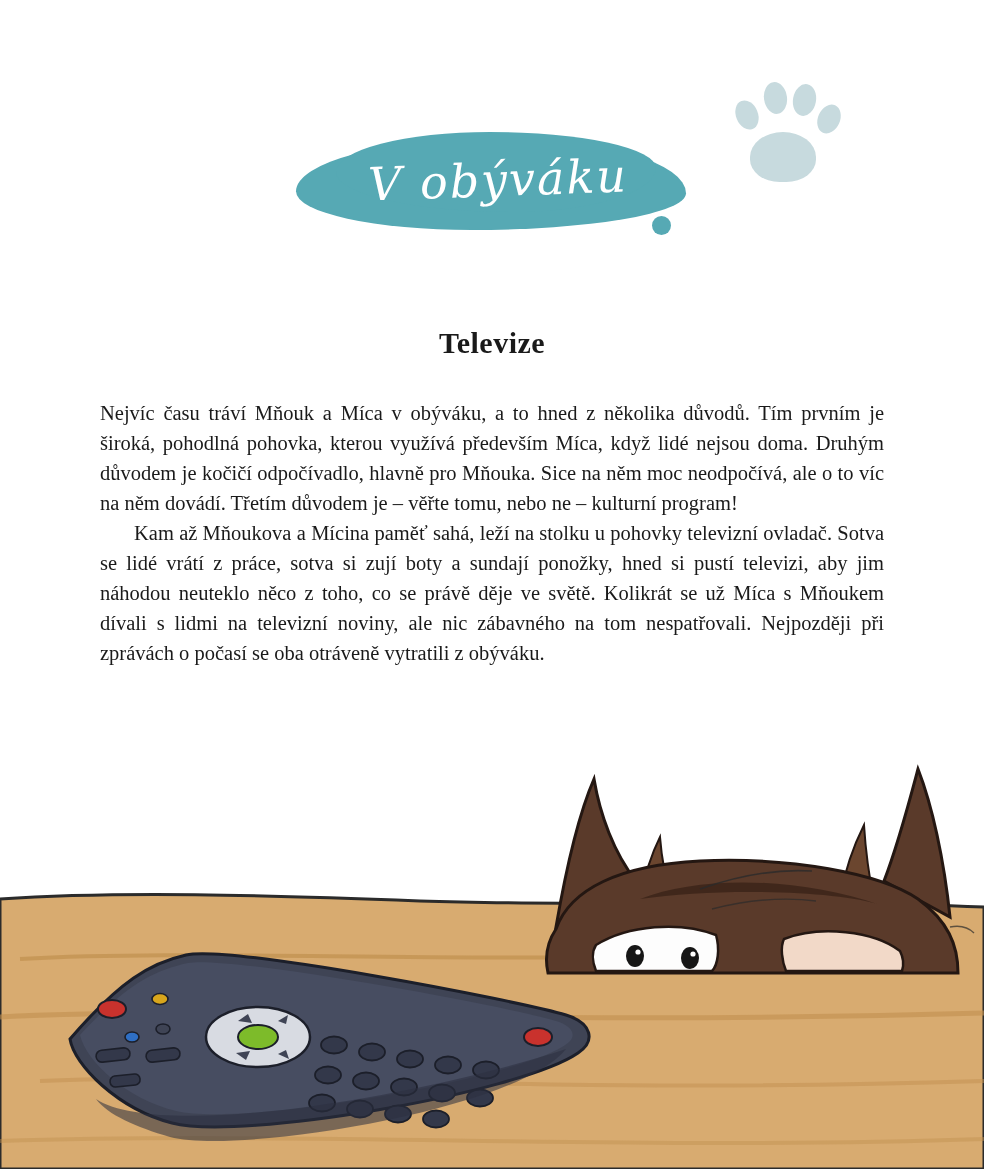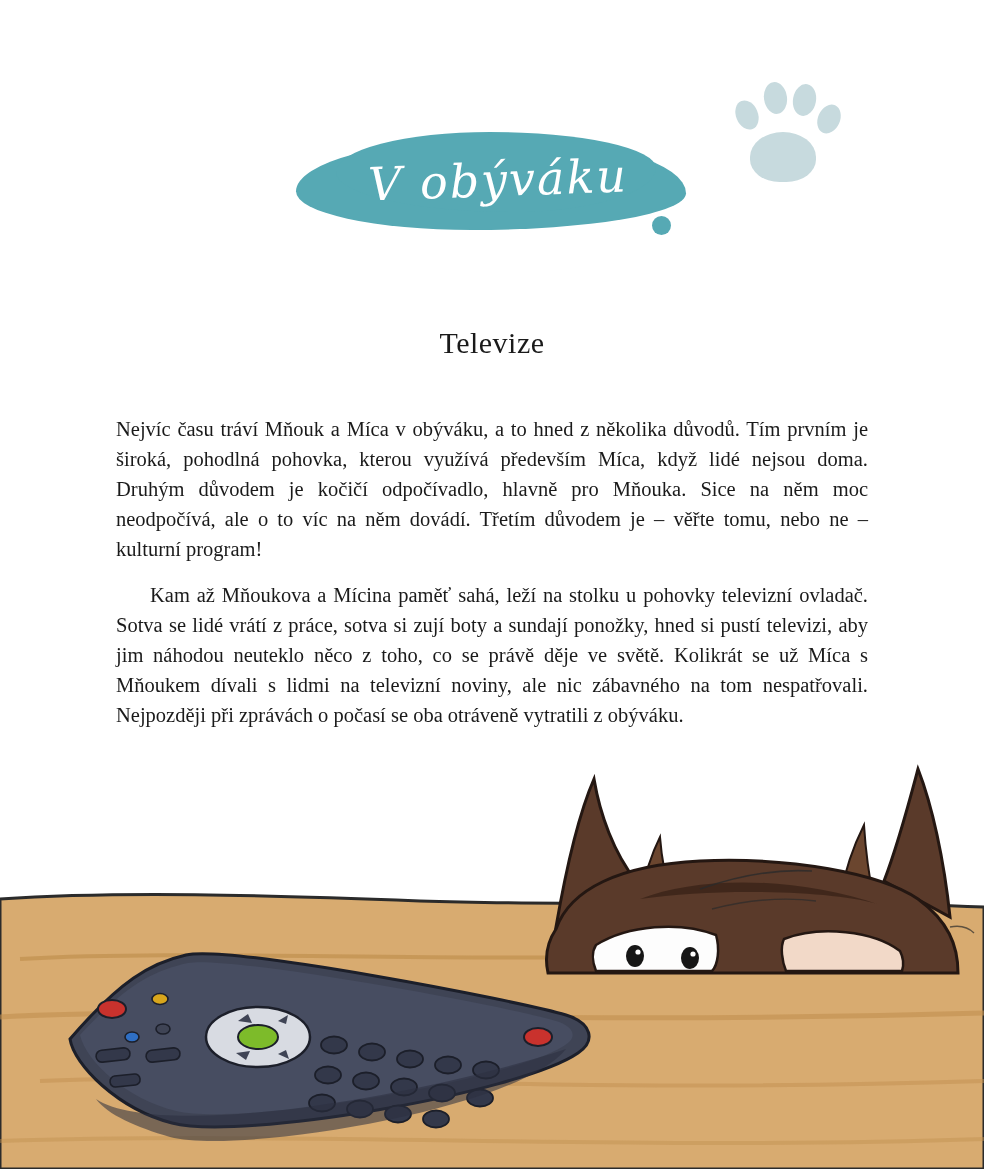--- a/index.html
+++ b/index.html
@@ -88,38 +88,38 @@
   }
 
   
   .section-title {
     position: absolute;
     top: 306px;
     left: 0;
     width: 984px;
     text-align: center;
     font-family: "Liberation Serif", serif;
-    font-weight: normal;
+    font-weight: bold;
     font-size: 30px;
     letter-spacing: 0.5px;
   }
 
   
   .body-text {
     position: absolute;
     top: 398px;
     left: 100px;
     width: 784px;
     font-size: 20.5px;
     line-height: 30px;
     text-align: justify;
     text-justify: inter-word;
     hyphens: manual;
   }
-  .body-text p { margin: 16px; }
+  .body-text p { margin: 0; }
   .body-text p.indent { text-indent: 34px; }
 
   
   .illustration {
     position: absolute;
     left: 0;
     bottom: 0;
     width: 984px;
     height: 420px;
   }

